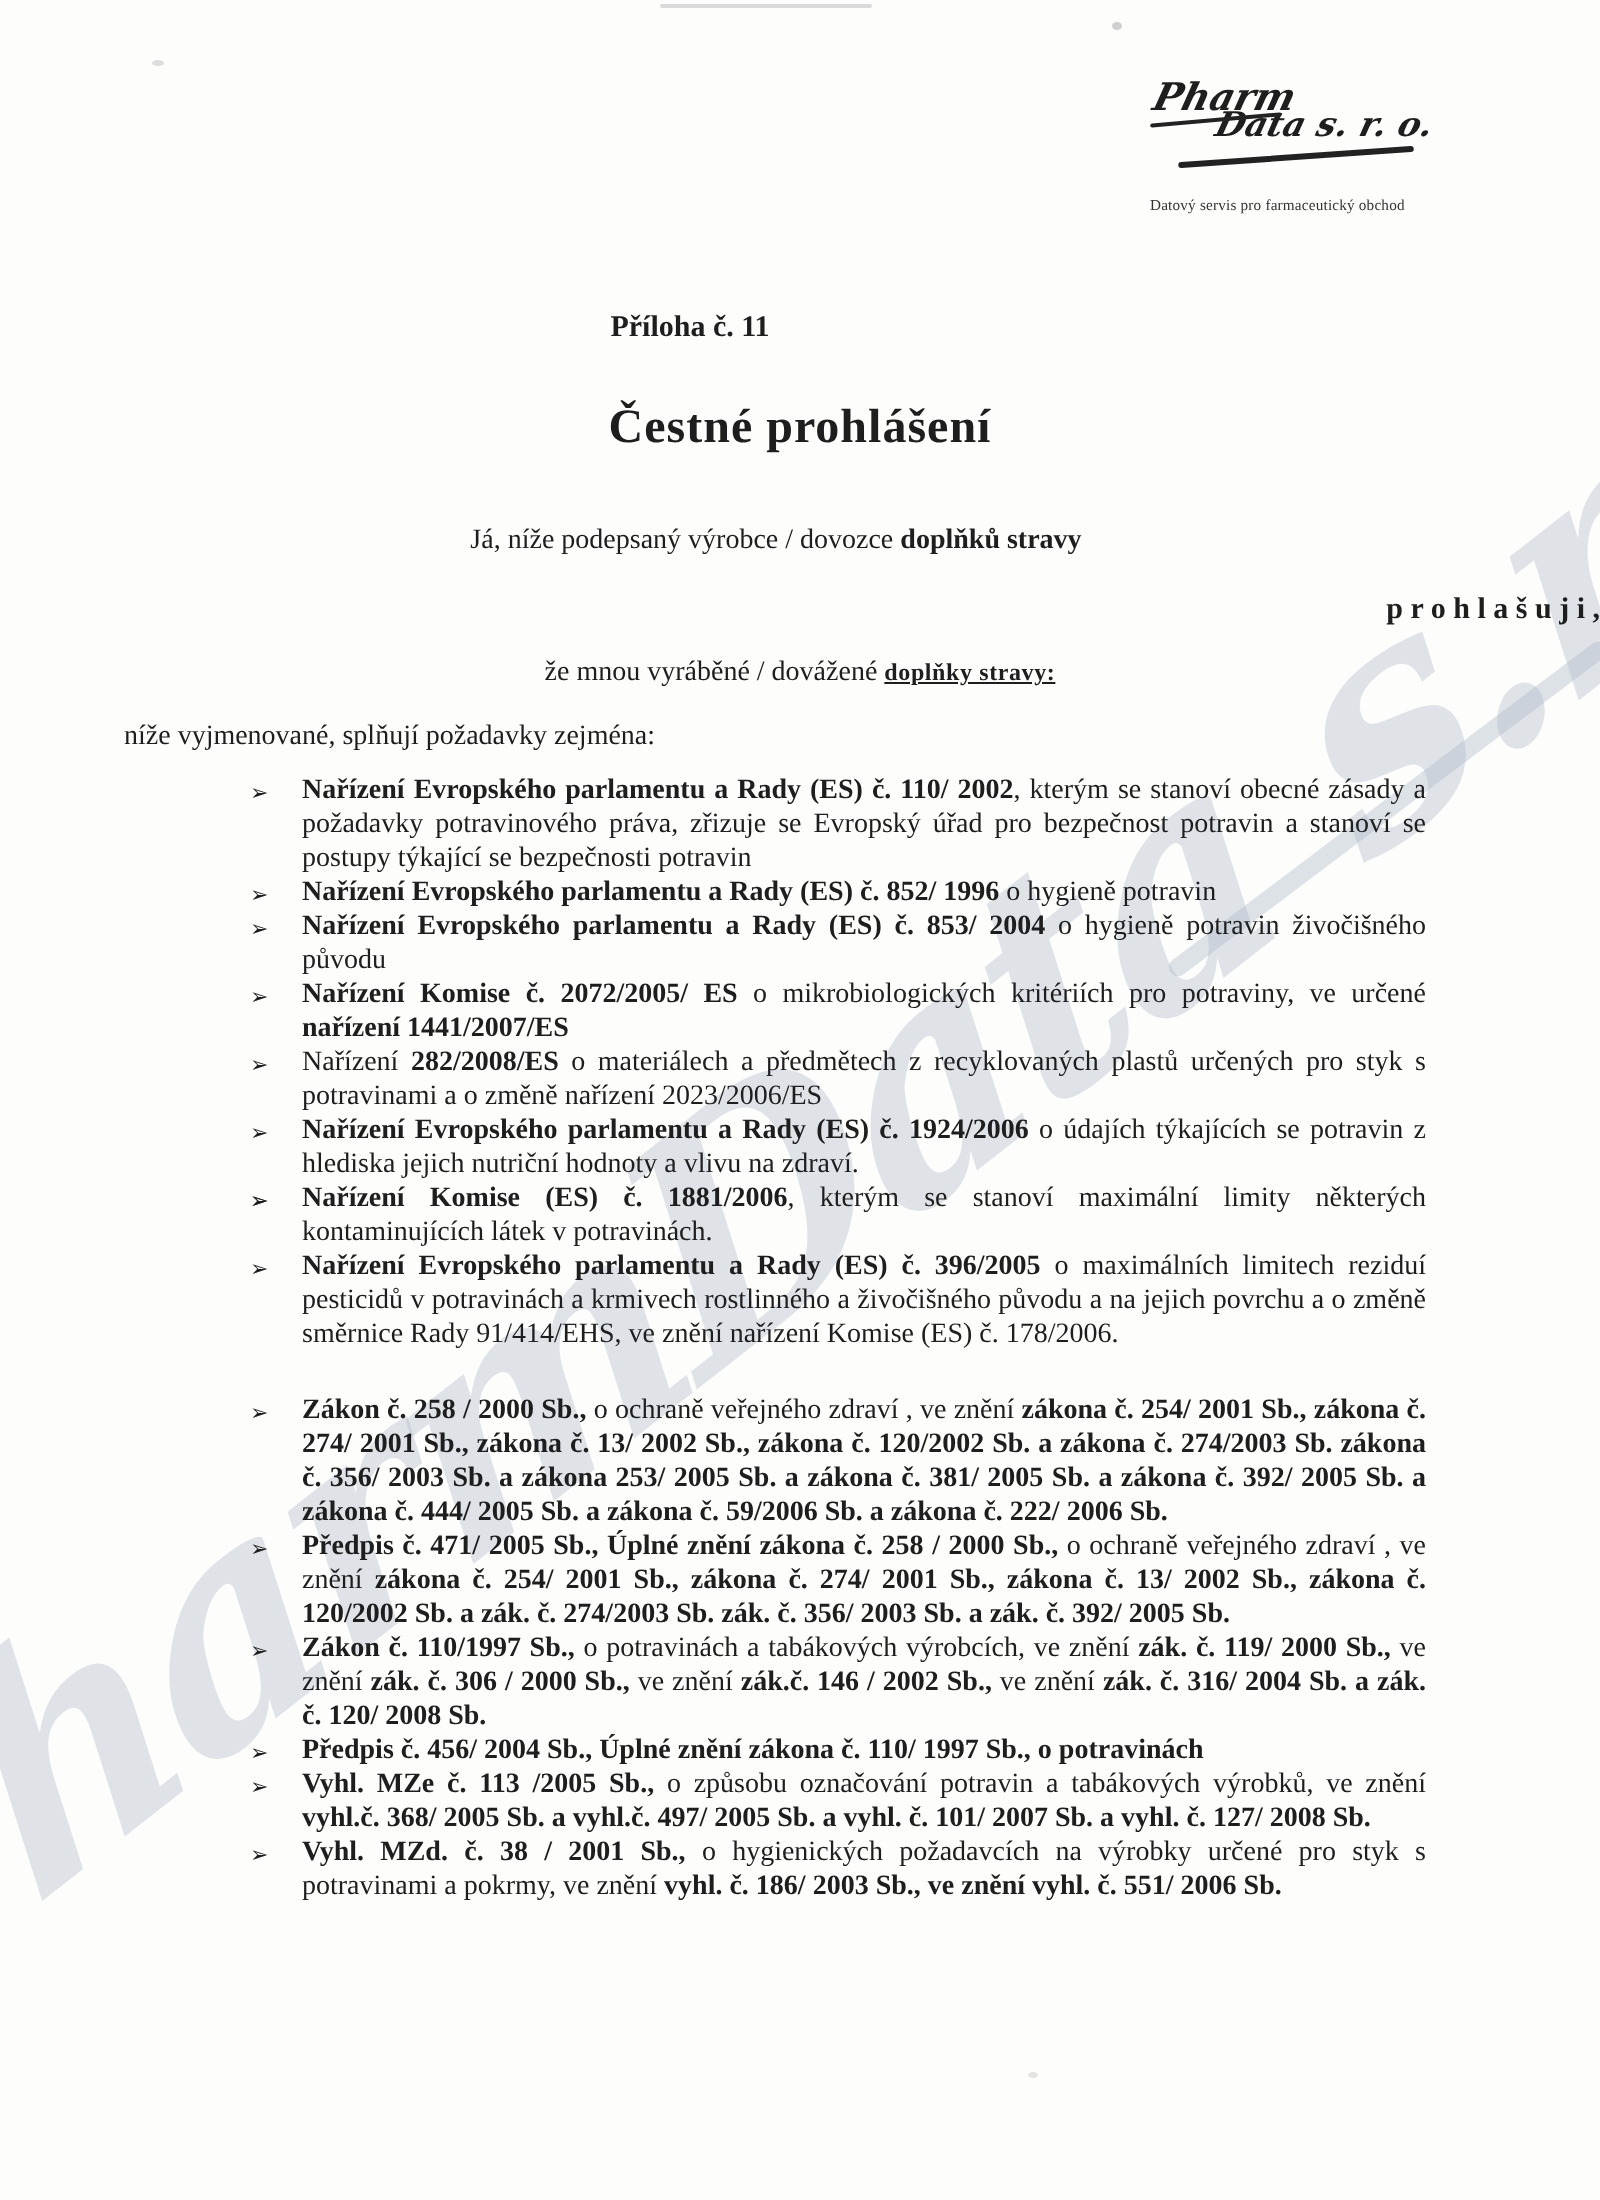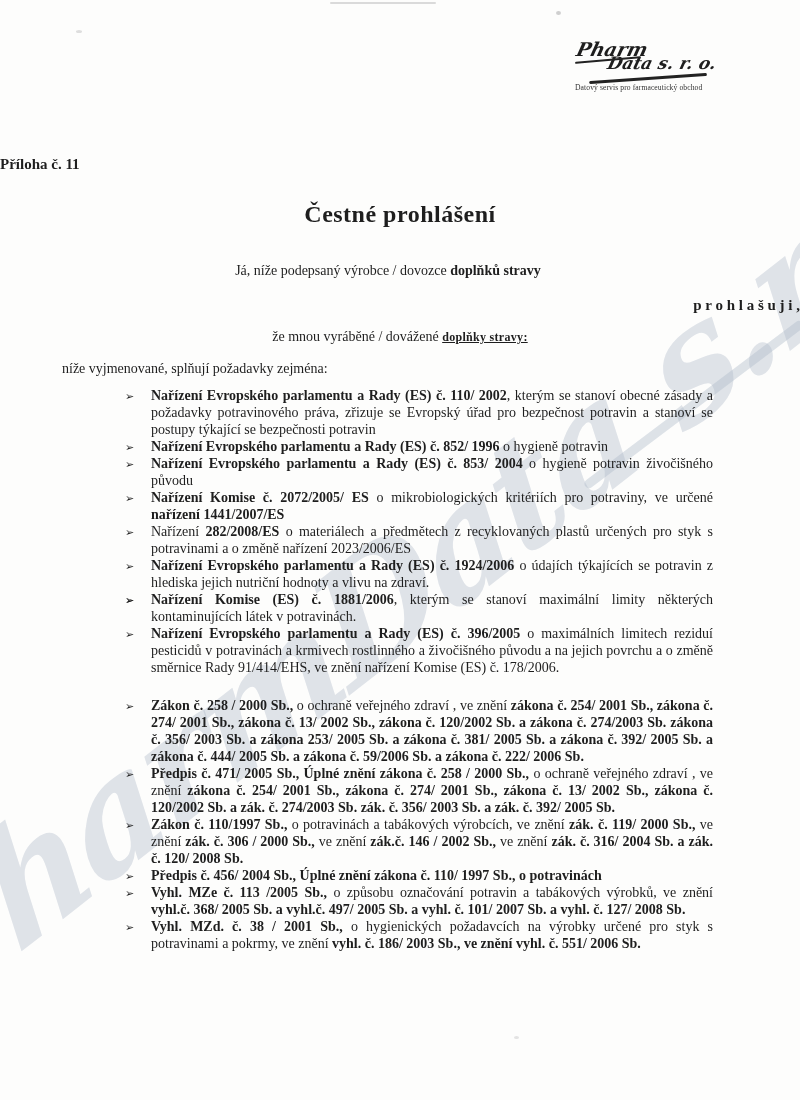--- a/index.html
+++ b/index.html
@@ -25,24 +25,24 @@
   .art-dot2{position:absolute;left:76px;top:30px;width:6px;height:3px;background:#dedede;border-radius:50%;}
   .art-dot3{position:absolute;left:514px;top:1036px;width:5px;height:3px;background:#e3e3e3;border-radius:50%;}
 
   
   .logo{position:absolute;left:575px;top:38px;width:148px;z-index:2;}
   .logo-script{position:relative;height:44px;}
   .logo-top{position:absolute;left:2px;top:0;font-family:"DejaVu Serif",serif;font-style:italic;font-weight:bold;font-size:19px;transform:skewX(-14deg);}
   .logo-bottom{position:absolute;left:33px;top:15px;font-family:"DejaVu Serif",serif;font-style:italic;font-weight:bold;font-size:17px;transform:skewX(-14deg);white-space:nowrap;}
   .logo-swash1{position:absolute;left:0;top:21px;width:66px;height:2px;background:#222;transform:rotate(-5deg);border-radius:2px;}
   .logo-swash2{position:absolute;left:14px;top:39px;width:118px;height:2.5px;background:#222;transform:rotate(-4deg);border-radius:2px;}
-  .logo-tagline{margin-top:1px;font-size:7.6px;letter-spacing:0.1px;white-space:nowrap;color:#333;}
+  .logo-tagline{margin-top:16px;font-size:7.6px;letter-spacing:0.1px;white-space:nowrap;color:#333;}
 
   
-  .attachment-label{position:absolute;top:156px;left:0;width:690px;text-align:left;font-weight:bold;font-size:15px;z-index:1;}
+  .attachment-label{position:absolute;top:156px;left:0;width:690px;text-align:center;font-weight:bold;font-size:15px;z-index:1;}
   .page-title{position:absolute;top:201px;left:0;width:800px;text-align:center;font-weight:bold;font-size:24px;letter-spacing:0.5px;z-index:1;}
   .intro-1{position:absolute;top:263px;left:0;width:776px;text-align:center;font-size:14px;z-index:1;}
   .declaration{position:absolute;top:297px;left:0;width:800px;text-align:right;font-weight:bold;font-size:15px;z-index:1;}
   .intro-3{position:absolute;top:329px;left:0;width:800px;text-align:center;font-size:14px;z-index:1;}
   .intro-3 .emphasis{font-weight:bold;font-size:12px;text-decoration:underline;letter-spacing:0.3px;}
   .intro-4{position:absolute;top:361px;left:62px;font-size:14px;z-index:1;}
 
   
   .lists{position:absolute;top:387px;left:125px;width:588px;z-index:1;}
   ul.reg-list{list-style:none;margin:0;padding:0;font-size:14px;line-height:17px;text-align:justify;}

